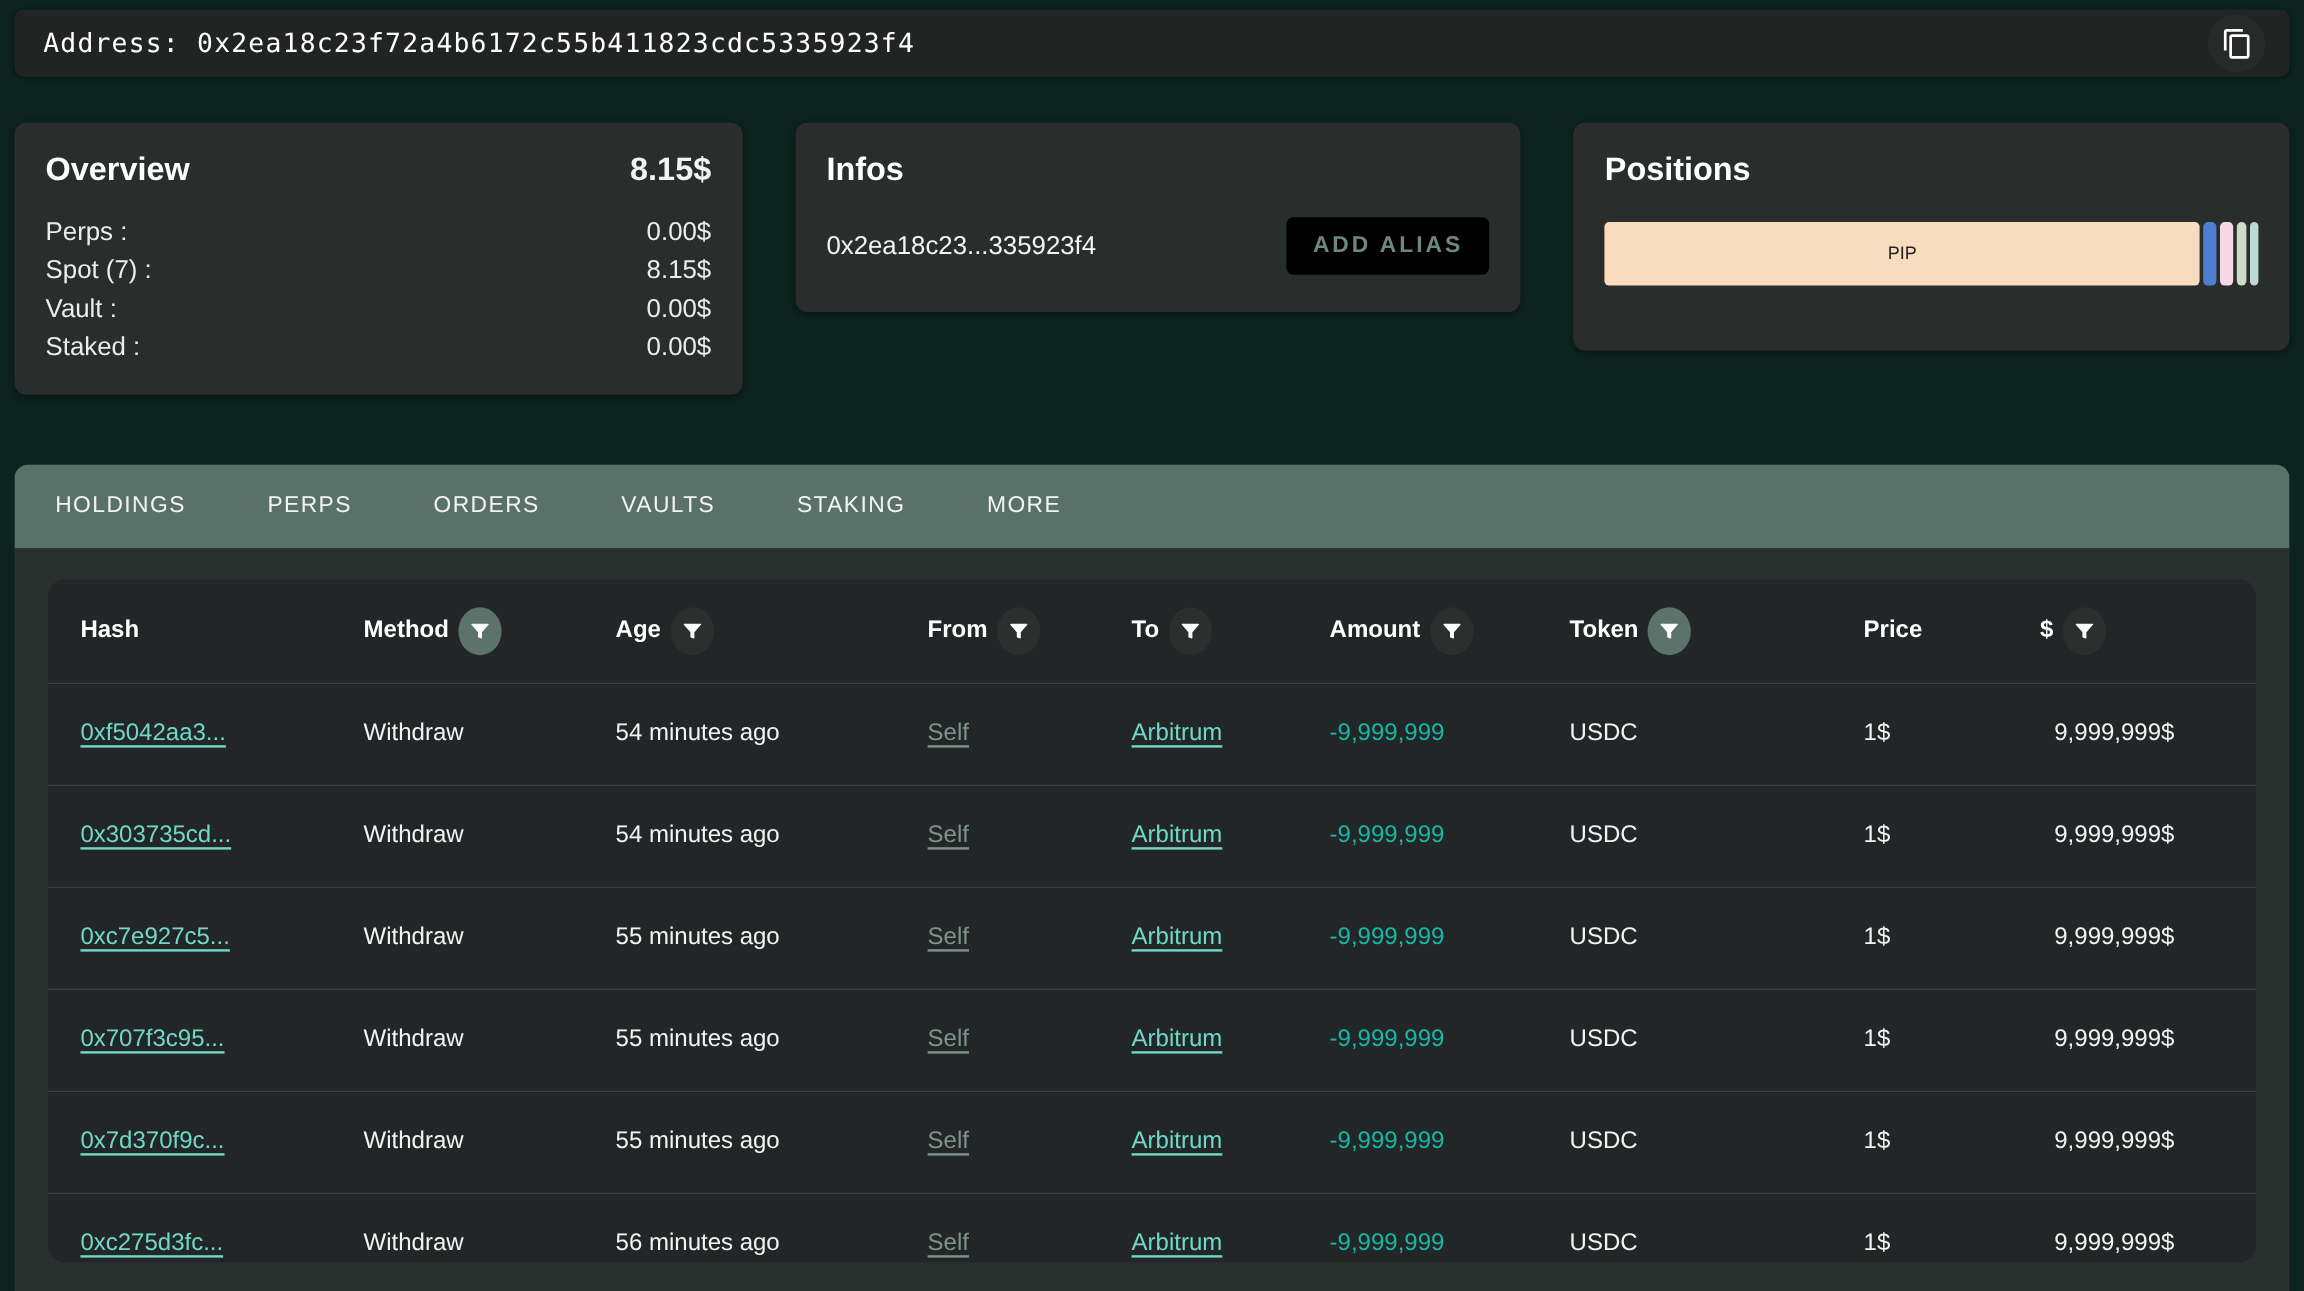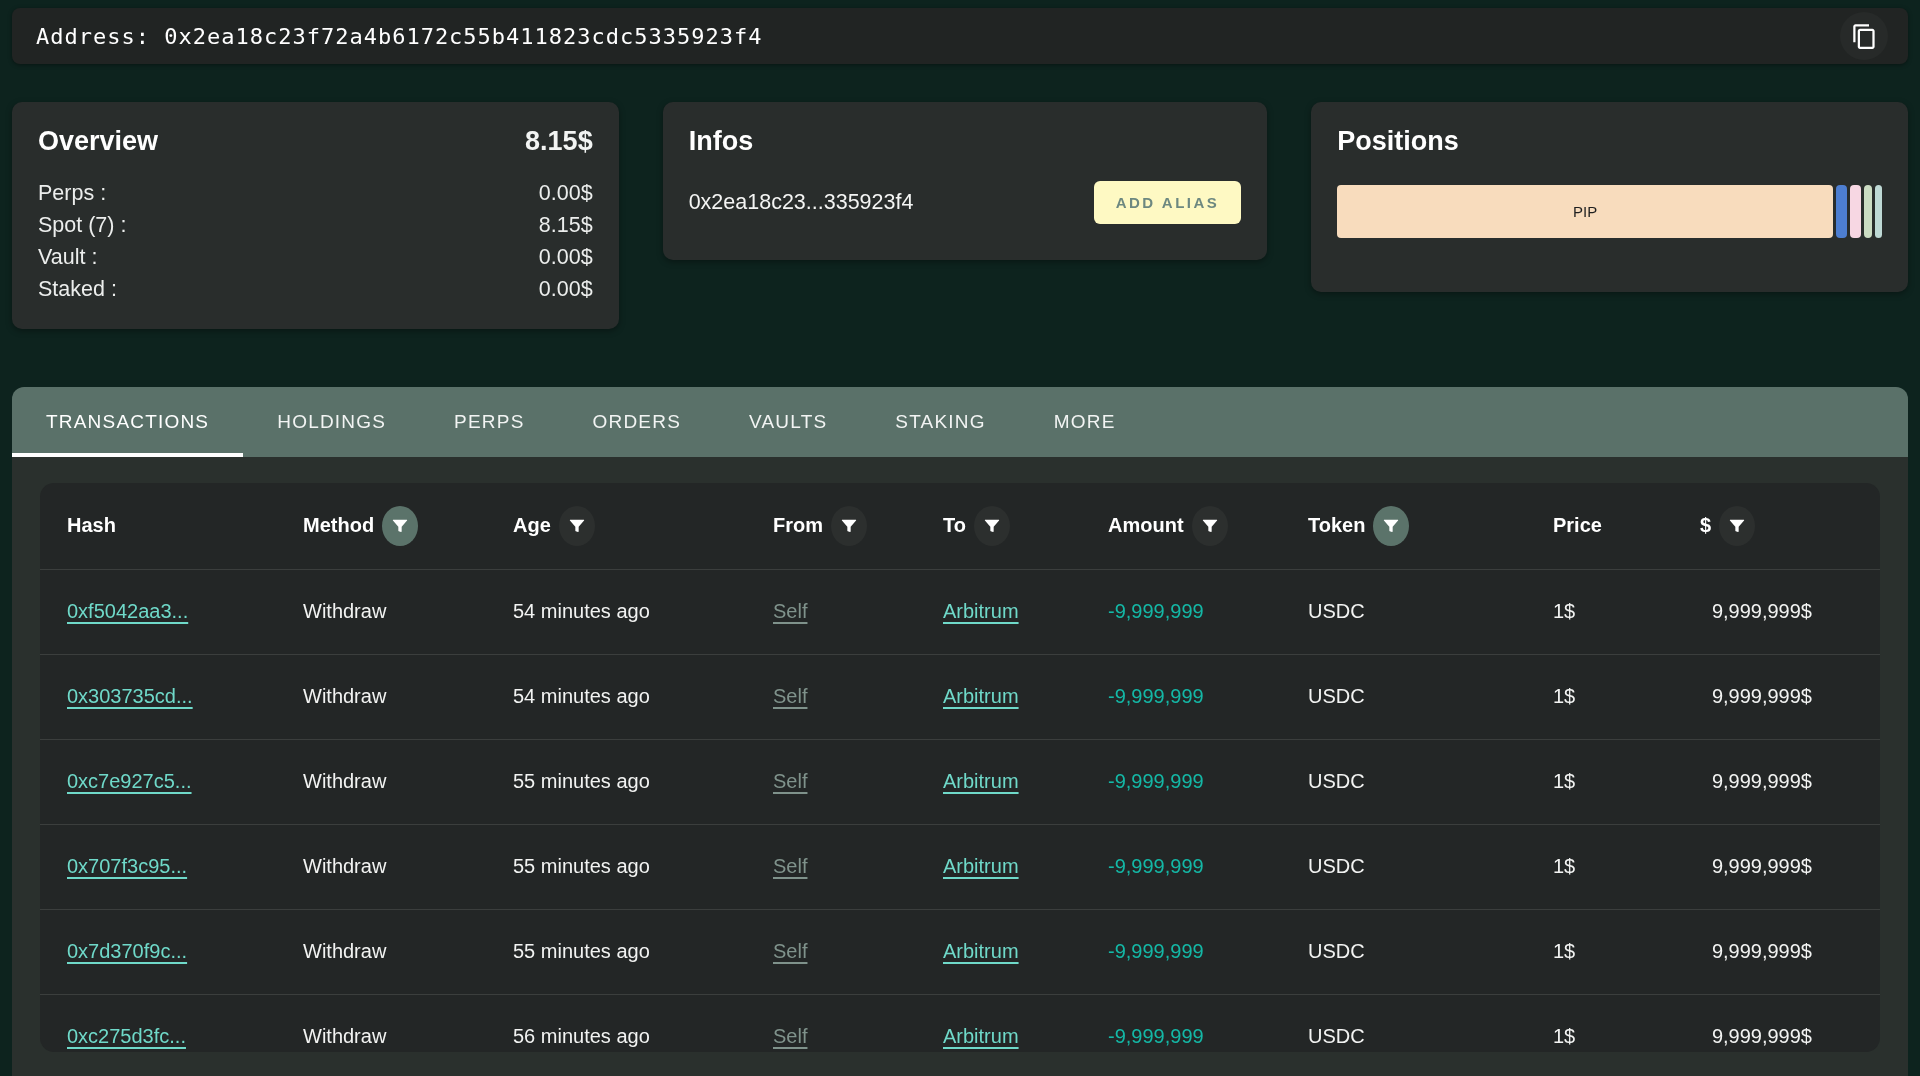--- a/index.html
+++ b/index.html
@@ -45,22 +45,22 @@
   .card-overview { width:608px; height:227px; }
   .ov-head { display:flex; justify-content:space-between; align-items:flex-start; }
   .ov-total { font-size:27px; font-weight:bold; }
   .ov-rows { margin-top:20px; }
   .ov-row { display:flex; justify-content:space-between; font-size:21.5px; line-height:32px; color:#eceeed; }
 
   .card-infos { width:606px; height:158px; }
   .infos-row { margin-top:24px; display:flex; align-items:center; justify-content:space-between; }
   .infos-address { font-size:21.5px; color:#f4f5f4; }
   .alias-btn {
-    background:#fef9c3; border:none; border-radius:6px;
-    color:#6d8press0; color:#6d8880; font-size:15px; font-weight:bold;
+    background:#000000; border:none; border-radius:6px;
+    color:#6d8press0; color:#6d8880; font-size:19px; font-weight:bold;
     letter-spacing:2.5px; padding:13px 22px; cursor:pointer;
     font-family:"Liberation Sans", sans-serif;
   }
 
   .card-positions { width:598px; height:190px;border-radius:10px; }
   .pos-bar { margin-top:28px; display:flex; align-items:stretch; height:53px; gap:3px; }
   .pos-seg { border-radius:4px; display:flex; align-items:center; justify-content:center; }
   .pos-seg .seg-label { font-size:15px; color:#1f1f1f; }
 
   
@@ -181,21 +181,20 @@
         <div class="pos-seg" style="background: rgb(247, 215, 227); flex: 0 0 11px;"></div>
         <div class="pos-seg" style="background: rgb(203, 220, 195); flex: 0 0 8px;"></div>
         <div class="pos-seg" style="background: rgb(190, 217, 213); flex: 0 0 7px;"></div>
       </div>
   </section>
 
 </div>
 
 <div class="panel">
   <nav class="tabbar" id="tabbar">
-      <div class="tab active">TRANSACTIONS</div>
       <div class="tab">HOLDINGS</div>
       <div class="tab">PERPS</div>
       <div class="tab">ORDERS</div>
       <div class="tab">VAULTS</div>
       <div class="tab">STAKING</div>
       <div class="tab">MORE</div>
     </nav>
   <div class="panel-body">
     <div class="table-card">
       <table>

